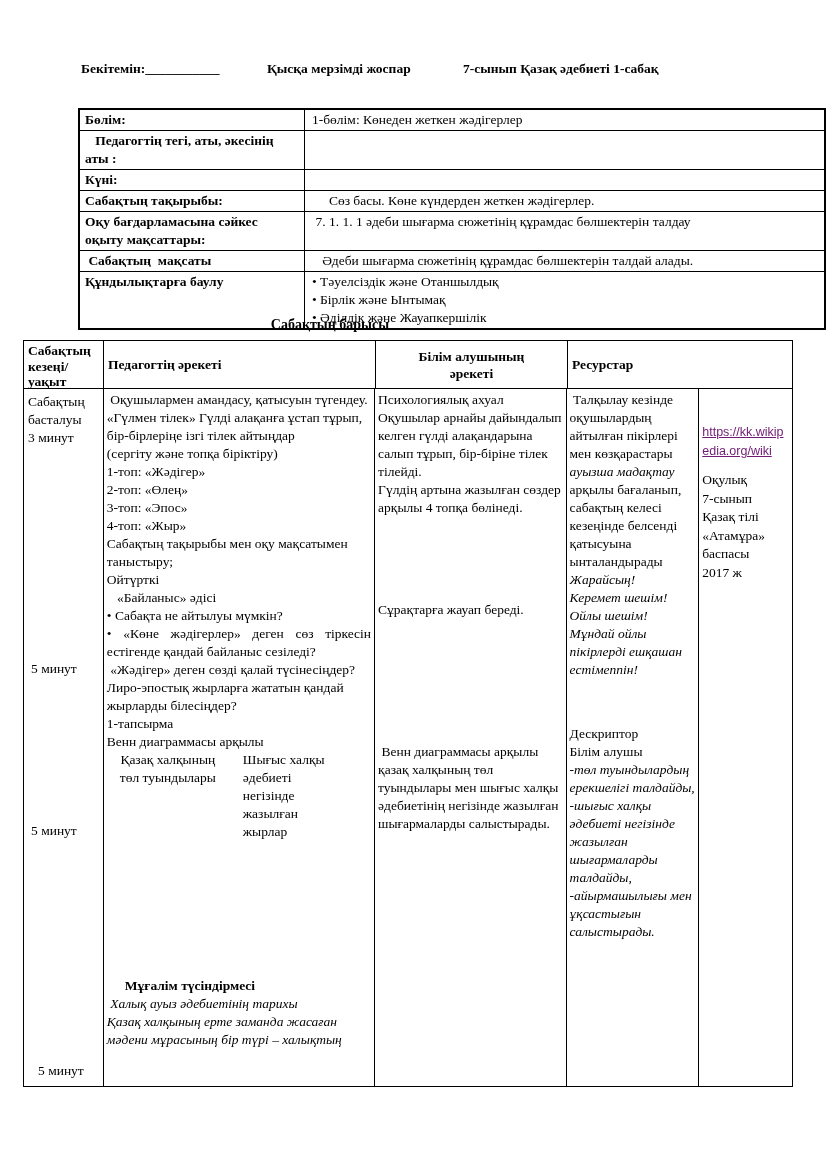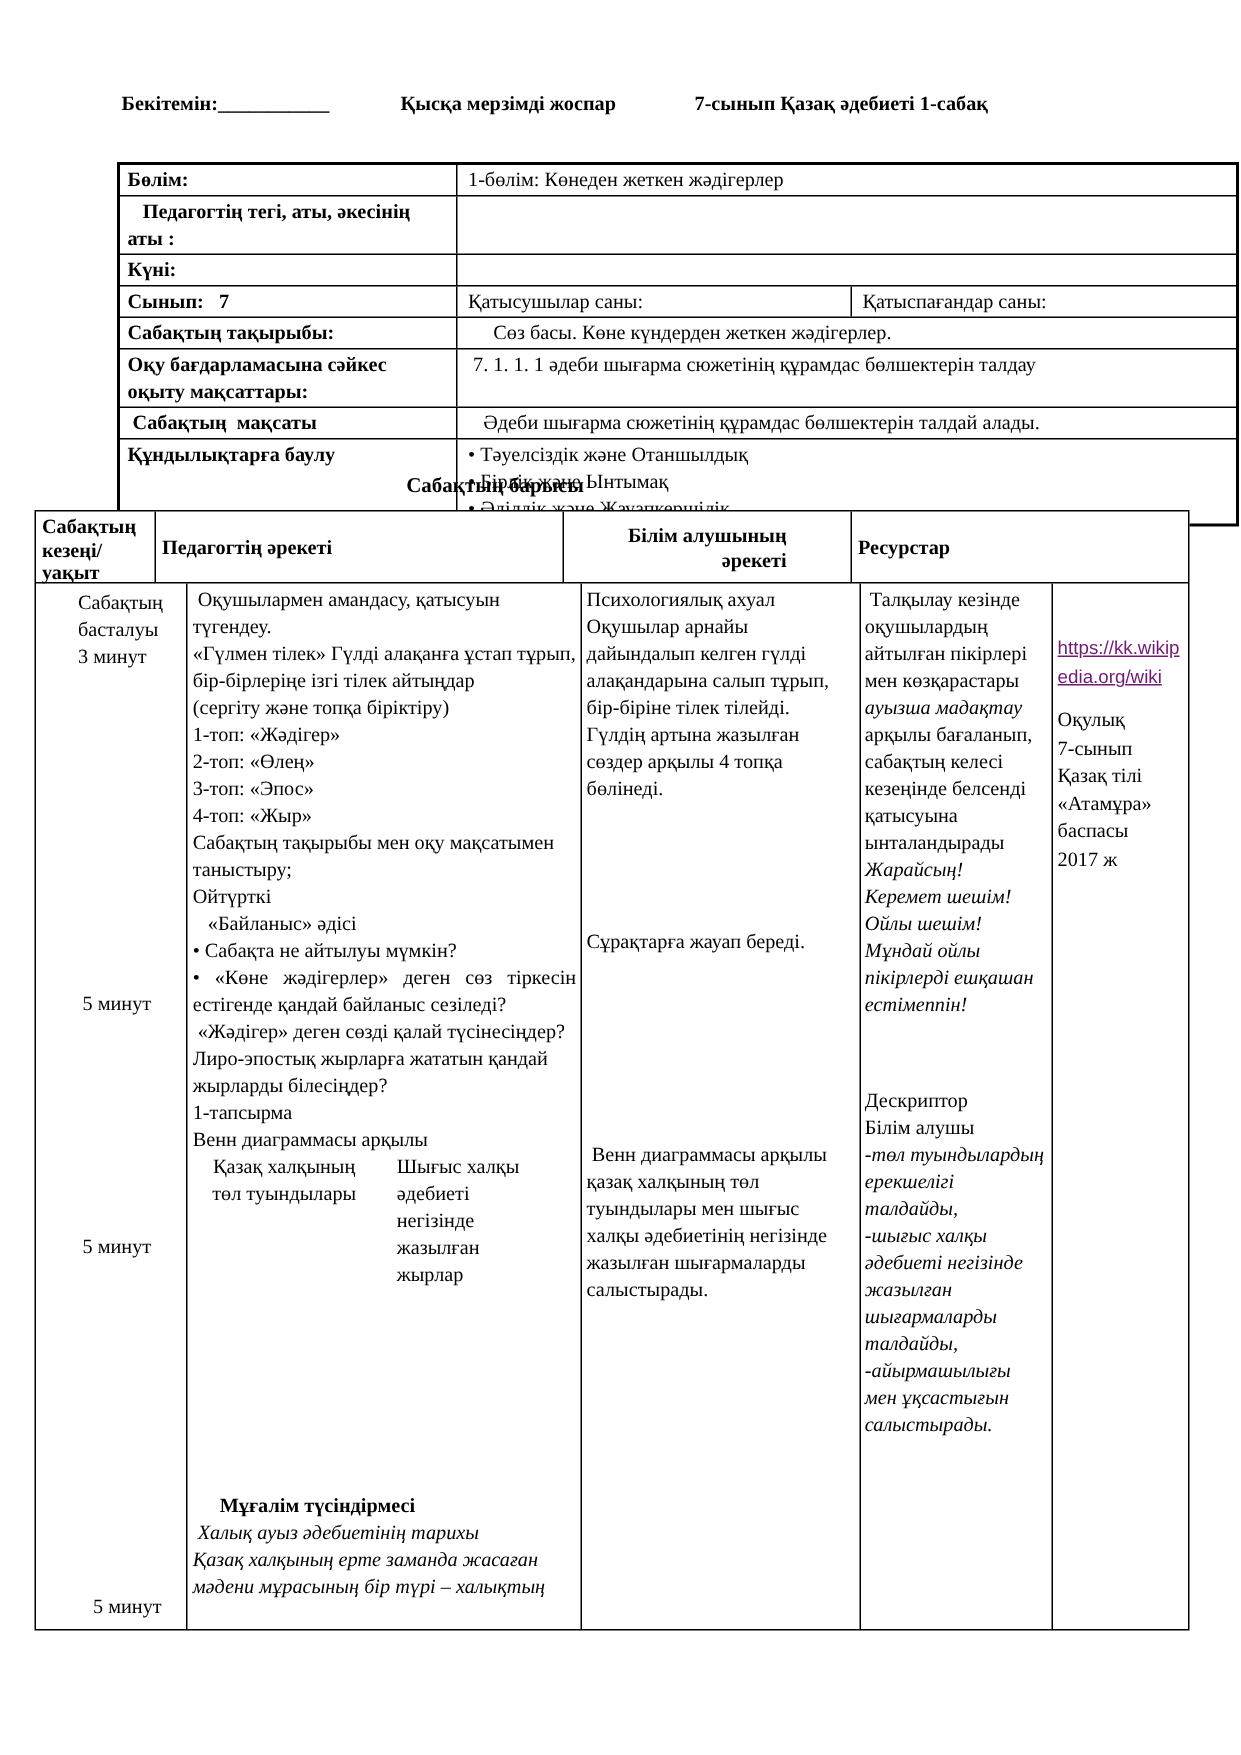--- a/index.html
+++ b/index.html
@@ -32,25 +32,25 @@
 
   .flow-title{position:absolute;top:316px;left:23px;width:614px;text-align:center;font-weight:bold;font-size:14px;}
 
   
   .main-table{position:absolute;left:23px;top:340px;width:770px;height:747px;box-sizing:border-box;border:1px solid #000;display:flex;flex-direction:column;background:#fff;}
   .mt-header{display:flex;border-bottom:1px solid #000;height:47px;font-weight:bold;line-height:15.5px;flex:none;}
   .mt-hcell{box-sizing:border-box;border-right:1px solid #000;padding:2px 4px;display:flex;}
   .mt-hcell:last-child{border-right:none;}
   .hc-stage{width:80px;align-items:flex-start;}
   .hc-teacher{width:272px;align-items:center;line-height:17px;}
-  .hc-student{width:192px;align-items:center;justify-content:center;text-align:right;line-height:17px;font-family:Liberation Serif, serif;}
+  .hc-student{width:192px;align-items:center;justify-content:center;text-align:center;line-height:17px;font-family:Liberation Serif, serif;}
   .hc-assess{width:133px;align-items:center;line-height:17px;}
   .hc-res{width:93px;align-items:center;line-height:17px;}
 
-  .mt-body{display:flex;flex:1;min-height:0;margin-left:24px;}
+  .mt-body{display:flex;flex:1;min-height:0;}
   .mt-cell{box-sizing:border-box;border-right:1px solid #000;padding:2px 3px;overflow:hidden;}
   .mt-cell:last-child{border-right:none;}
   .bc-stage{width:80px;position:relative;padding-left:4px;}
   .bc-teacher{width:272px;}
   .bc-student{width:192px;}
   .bc-assess{width:133px;}
   .bc-res{width:93px;}
 
   .time-start{position:absolute;top:4px;left:4px;white-space:pre-line;}
   .time-2{position:absolute;top:271px;left:7px;white-space:nowrap;}
@@ -88,25 +88,20 @@
       <div class="it-value bold">1-бөлім: Көнеден жеткен жәдігерлер</div>
     </div>
     <div class="it-row r2">
       <div class="it-label">   Педагогтің тегі, аты, әкесінің
 аты :</div>
       <div class="it-value"></div>
     </div>
     <div class="it-row r3">
       <div class="it-label">Күні:</div>
       <div class="it-value"></div>
-    </div>
-    <div class="it-row r4">
-      <div class="it-label">Сынып:   7</div>
-      <div class="it-mid">Қатысушылар саны:</div>
-      <div class="it-value">Қатыспағандар саны:</div>
     </div>
     <div class="it-row r5">
       <div class="it-label">Сабақтың тақырыбы:</div>
       <div class="it-value">     Сөз басы. Көне күндерден жеткен жәдігерлер.</div>
     </div>
     <div class="it-row r6">
       <div class="it-label">Оқу бағдарламасына сәйкес
 оқыту мақсаттары:</div>
       <div class="it-value"> 7. 1. 1. 1 әдеби шығарма сюжетінің құрамдас бөлшектерін талдау</div>
     </div>

